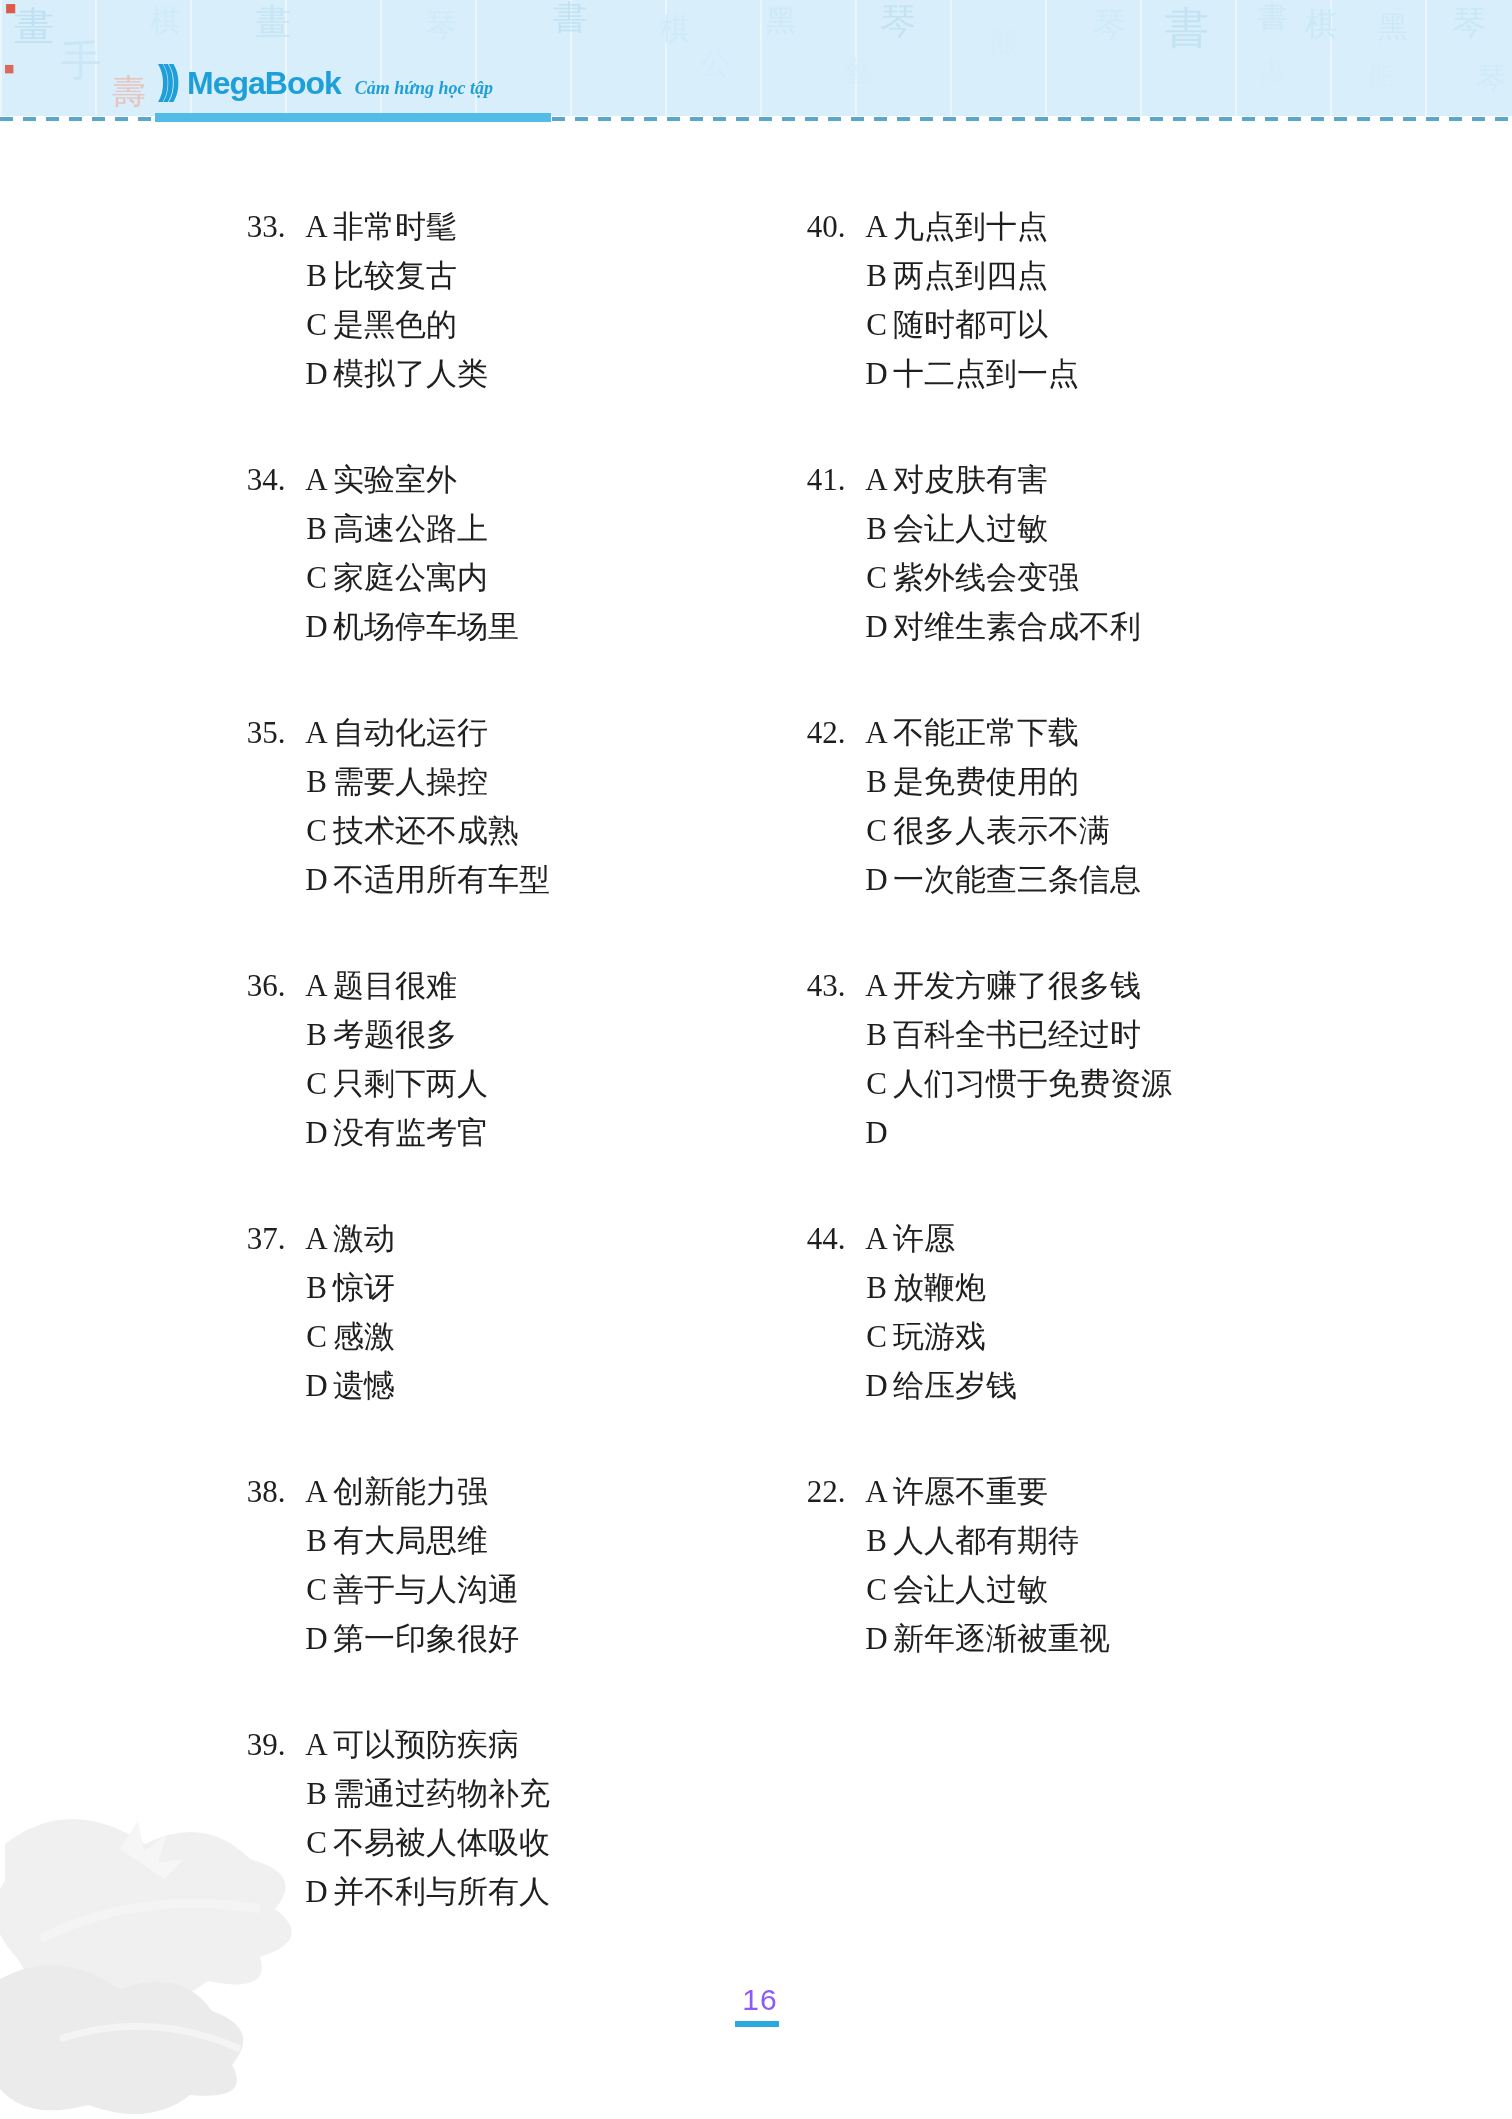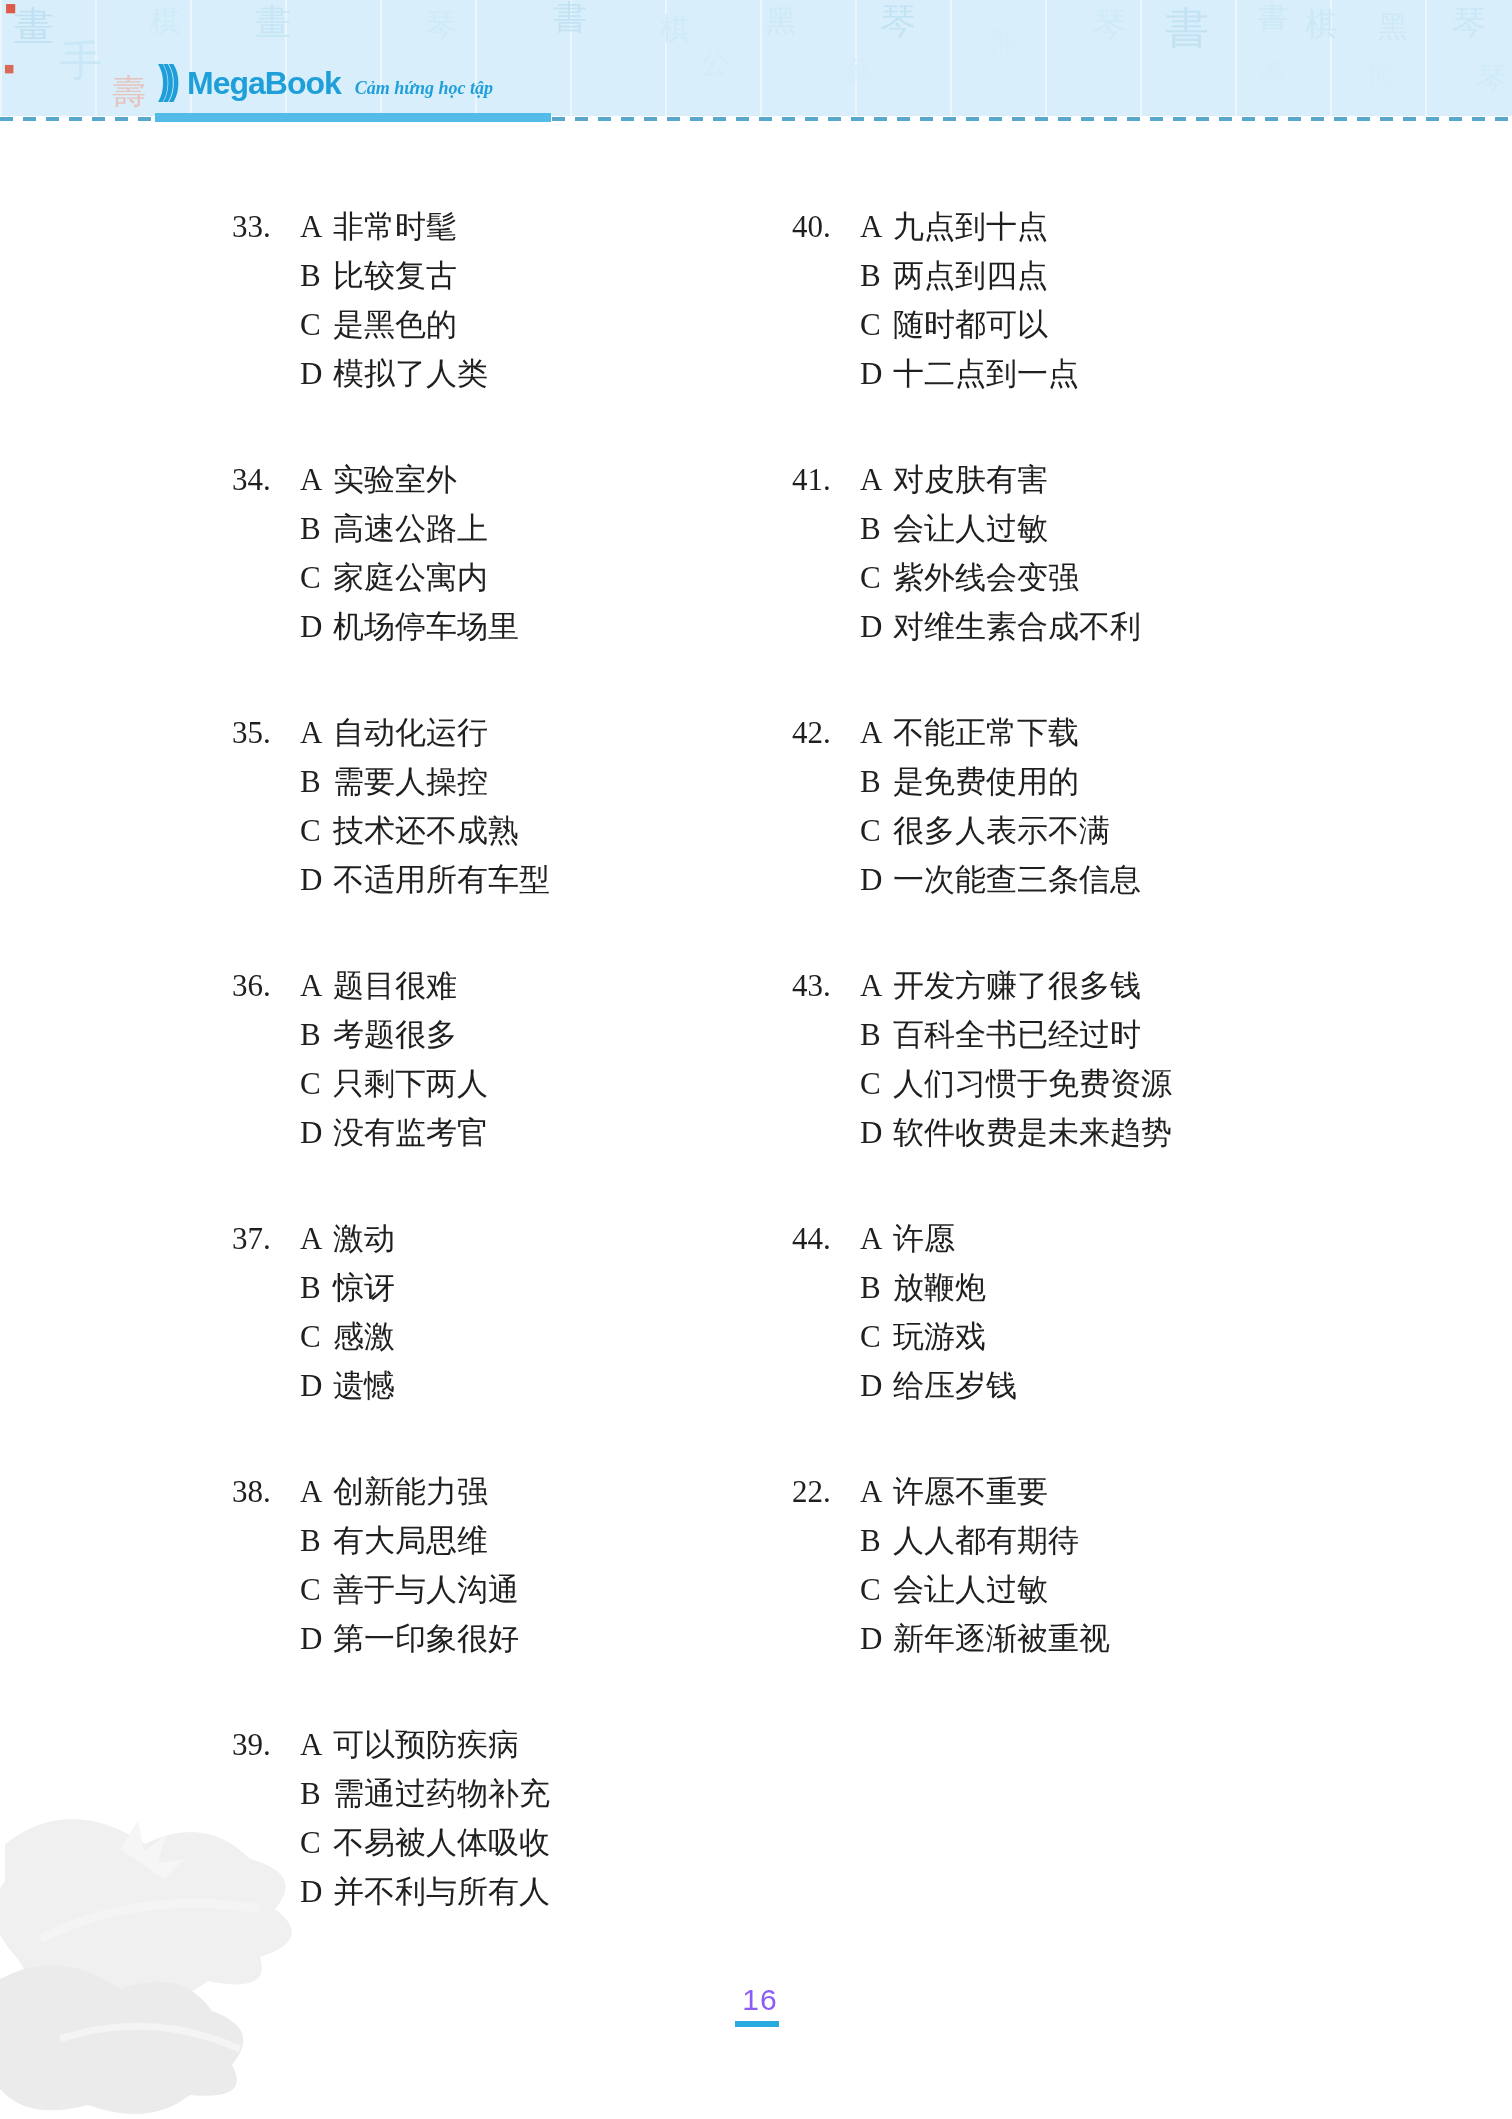--- a/index.html
+++ b/index.html
@@ -39,21 +39,21 @@
     background:repeating-linear-gradient(90deg, var(--dash,#58a7cd) 0 13px, transparent 13px 23px);
   }
   .rule-bar {
     position:absolute; left:155px; top:113px; width:396px; height:9px;
     background:var(--bar,#53bbe8);
   }
   
   .col { position:absolute; top:202px; width:560px; }
   .col-left  { left:232px; }
   .col-right { left:792px; }
-  .question { margin-bottom:57px; }
+  .question { margin-bottom:57px;text-align:center; }
   .row { display:flex; line-height:49px; font-size:31px; color:#1f1f1f; }
   .num { display:inline-block; width:68px; }
   .letter { display:inline-block; width:33px; }
   .text { display:inline-block; }
   
   .pagenum {
     position:absolute; left:4px; top:1983px; width:100%; text-align:center;
     font-family:"Liberation Sans", sans-serif; font-size:30px; color:#8b5cf6; letter-spacing:1px;
   }
   .pagenum-underline {
@@ -340,21 +340,20 @@
     <span class="text">百科全书已经过时</span>
   </div>
         <div class="row">
     <span class="num"></span>
     <span class="letter">C</span>
     <span class="text">人们习惯于免费资源</span>
   </div>
         <div class="row">
     <span class="num"></span>
     <span class="letter">D</span>
-    <span class="text">软件收费是未来趋势</span>
   </div>
       </div>
       <div class="question">
         <div class="row">
     <span class="num">44.</span>
     <span class="letter">A</span>
     <span class="text">许愿</span>
   </div>
         <div class="row">
     <span class="num"></span>

